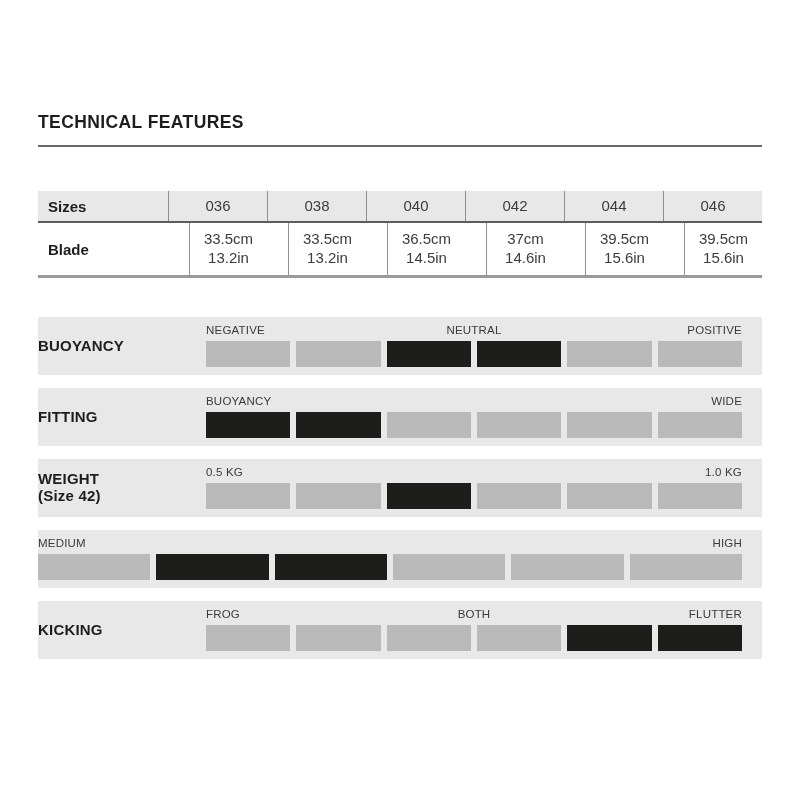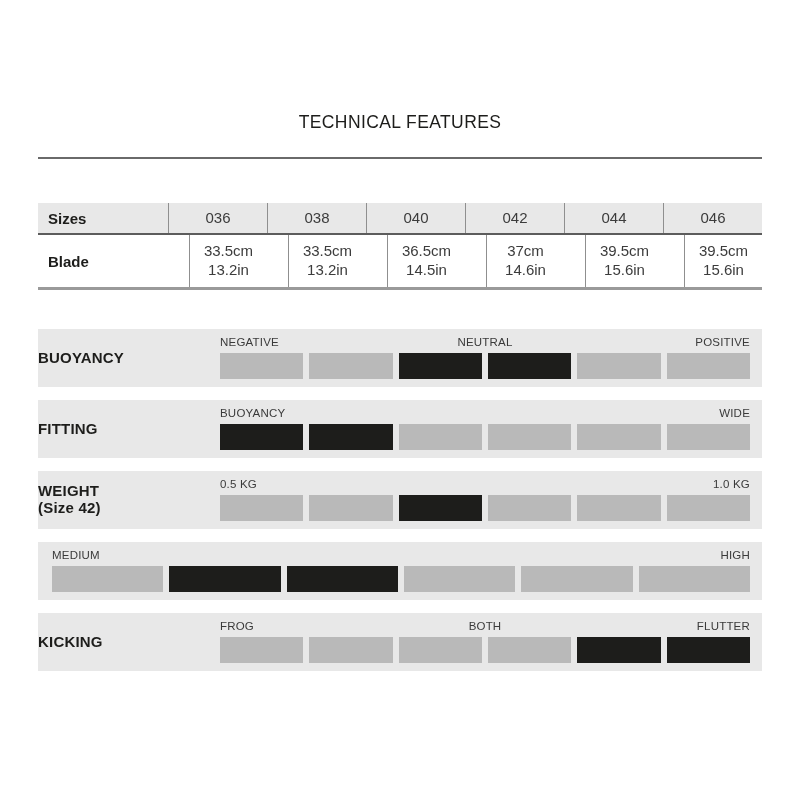--- a/index.html
+++ b/index.html
@@ -5,22 +5,22 @@
   html,body{margin:0;padding:0;}
   body{
     width:800px;height:800px;background:#ffffff;
     font-family:"Liberation Sans",sans-serif;color:#1d1d1b;
     overflow:hidden;
   }
   .page{padding:112px 38px 0 38px;box-sizing:border-box;}
 
   
   .title{
-    margin:0 0 24px 0;
-    font-size:17.5px;font-weight:400;letter-spacing:.4px;text-align:center;
+    margin:0 0 12px 0;
+    font-size:17.5px;font-weight:700;letter-spacing:.4px;
   }
 
   
   .spec-table{
     border-top:2px solid #6a6a6a;
     border-bottom:3px solid #9a9a9a;
   }
   .trow{display:flex;align-items:stretch;}
   .trow.thead{
     background:var(--table-header-bg,#e8e8e8);
@@ -46,21 +46,21 @@
   .band{
     height:58px;background:var(--band-bg,#e8e8e8);
     margin-bottom:13px;display:flex;
   }
   .band-label{
     width:168px;box-sizing:border-box;
     display:flex;align-items:center;
     font-weight:700;font-size:15px;line-height:1.12;
     letter-spacing:.2px;white-space:pre-line;color:#1d1d1b;
   }
-  .band-bars{flex:1;box-sizing:border-box;padding:6px 12px 0 0;margin-left:14px;}
+  .band-bars{flex:1;box-sizing:border-box;padding:6px 20px 0 0;}
   .scale-labels{
     position:relative;height:17px;
     font-size:11.5px;letter-spacing:.2px;color:#3a3a3a;
   }
   .sl{position:absolute;top:1px;white-space:nowrap;}
   .sl.left{left:0;}
   .sl.center{left:50%;transform:translateX(-50%);}
   .sl.right{right:0;}
   .segments{display:flex;gap:6px;height:26px;margin-top:1px;}
   .seg{flex:1;background:var(--seg-gray,#b9b9b9);}

